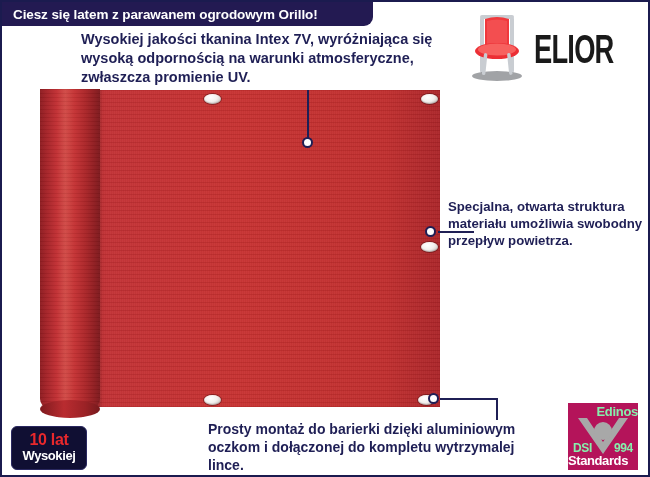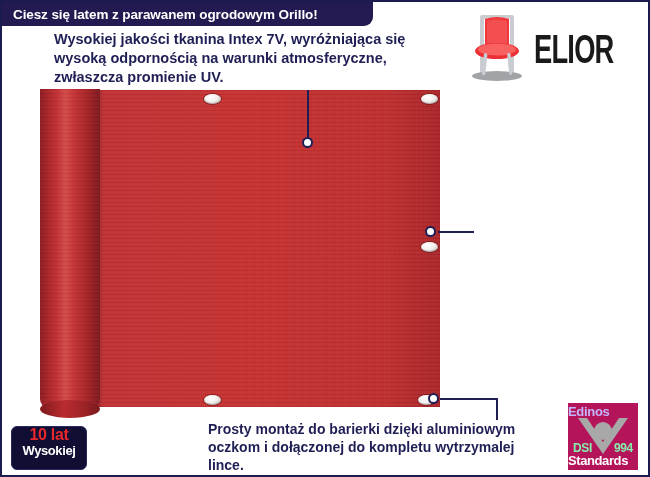--- a/index.html
+++ b/index.html
@@ -129,21 +129,21 @@
   }
 
   
   .callout {
     position:absolute;
     color:#1f1f55;
     font-weight:bold;
     line-height:1.30;
     z-index:4;
   }
-  #callout-top   { left:52px;  top:28px;  width:400px; font-size:14.5px; }
+  #callout-top   { left:79px;  top:28px;  width:400px; font-size:14.5px; }
   #callout-right { left:446px; top:196px; width:200px; font-size:13.2px; }
   #callout-bottom{ left:206px; top:418px; width:330px; font-size:14px; }
 
   
   .lead-v, .lead-h {
     position:absolute;
     background:#1f1f55;
     z-index:4;
   }
   .dot{
@@ -157,21 +157,21 @@
 
   
   #warranty{
     position:absolute;
     left:9px; top:424px;
     width:76px; height:44px;
     background:#100f33;
     border-radius:6px;
     border:1px solid #2a2860;
     display:flex; flex-direction:column;
-    align-items:center; 
+    align-items:center; justify-content:center;
     z-index:6;
   }
   #warranty .yrs{
     color:#e8282c;
     font-size:16px; font-weight:bold;
     line-height:1.05;
     letter-spacing:-0.3px;
   }
   #warranty .gw{
     color:#ffffff;
@@ -183,22 +183,22 @@
   
   #edinos{
     position:absolute;
     left:566px; top:401px;
     width:70px; height:67px;
     background:#b4145a;
     z-index:6;
     overflow:hidden;
   }
   #edinos .e-top{
-    color:#c4b5fd; font-weight:bold; font-size:13px;
-    text-align:left; margin-top:1px; letter-spacing:-0.3px;
+    color:#86efac; font-weight:bold; font-size:13px;
+    text-align:right; margin-top:1px; letter-spacing:-0.3px;
   }
   #edinos .v-mark{
     position:absolute;
     left:8px; top:15px;
     width:54px; height:38px;
   }
   #edinos .e-mid{
     position:absolute;
     left:0; right:0; top:38px;
     display:flex; justify-content:space-between;
@@ -258,20 +258,21 @@
     <span class="grommet" style="left:164px; top:305px;"></span>
     <span class="grommet" style="left:378px; top:305px;"></span>
   </div>
 
   <div class="lead-v" style="left:305px; top:88px; width:2px; height:52px;"></div>
   <span class="dot" style="left:300px; top:135px;"></span>
   <div id="callout-top" class="callout">Wysokiej jakości tkanina Intex 7V, wyróżniająca się wysoką odpornością na warunki atmosferyczne, zwłaszcza promienie UV.</div>
 
   <div class="lead-h" style="left:436px; top:229px; width:36px; height:2px;"></div>
   <span class="dot" style="left:423px; top:224px;"></span>
+  <div id="callout-right" class="callout">Specjalna, otwarta struktura materiału umożliwia swobodny przepływ powietrza.</div>
 
   <div class="lead-h" style="left:438px; top:396px; width:58px; height:2px;"></div>
   <div class="lead-v" style="left:494px; top:396px; width:2px; height:22px;"></div>
   <span class="dot" style="left:426px; top:391px;"></span>
   <div id="callout-bottom" class="callout">Prosty montaż do barierki dzięki aluminiowym oczkom i dołączonej do kompletu wytrzymalej lince.</div>
 
   <div id="warranty">
     <span class="yrs">10 lat</span>
     <span class="gw">Wysokiej</span>
   </div>

